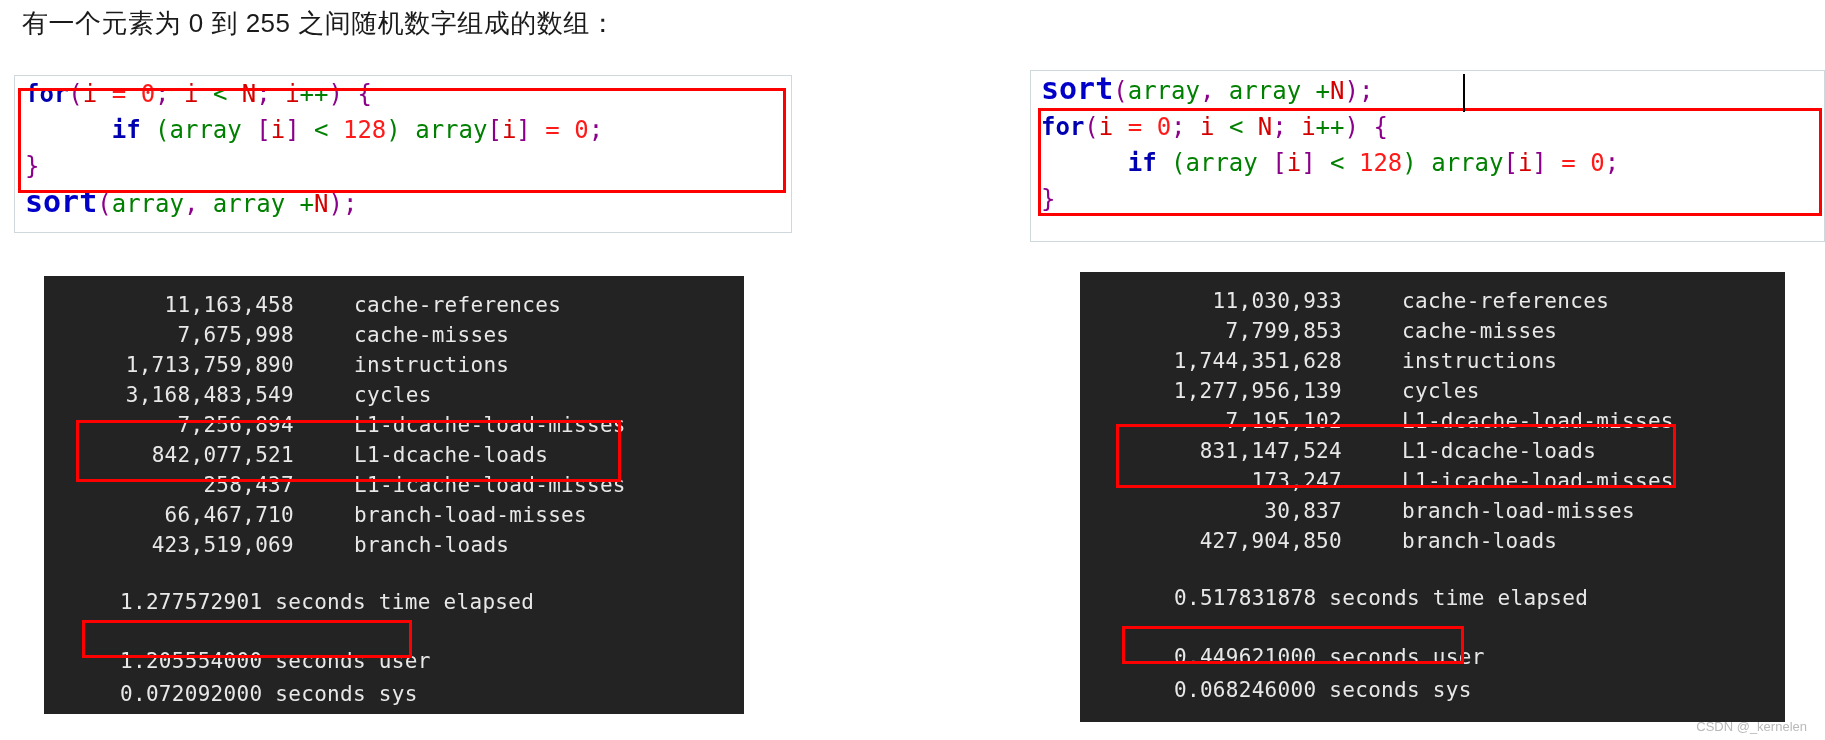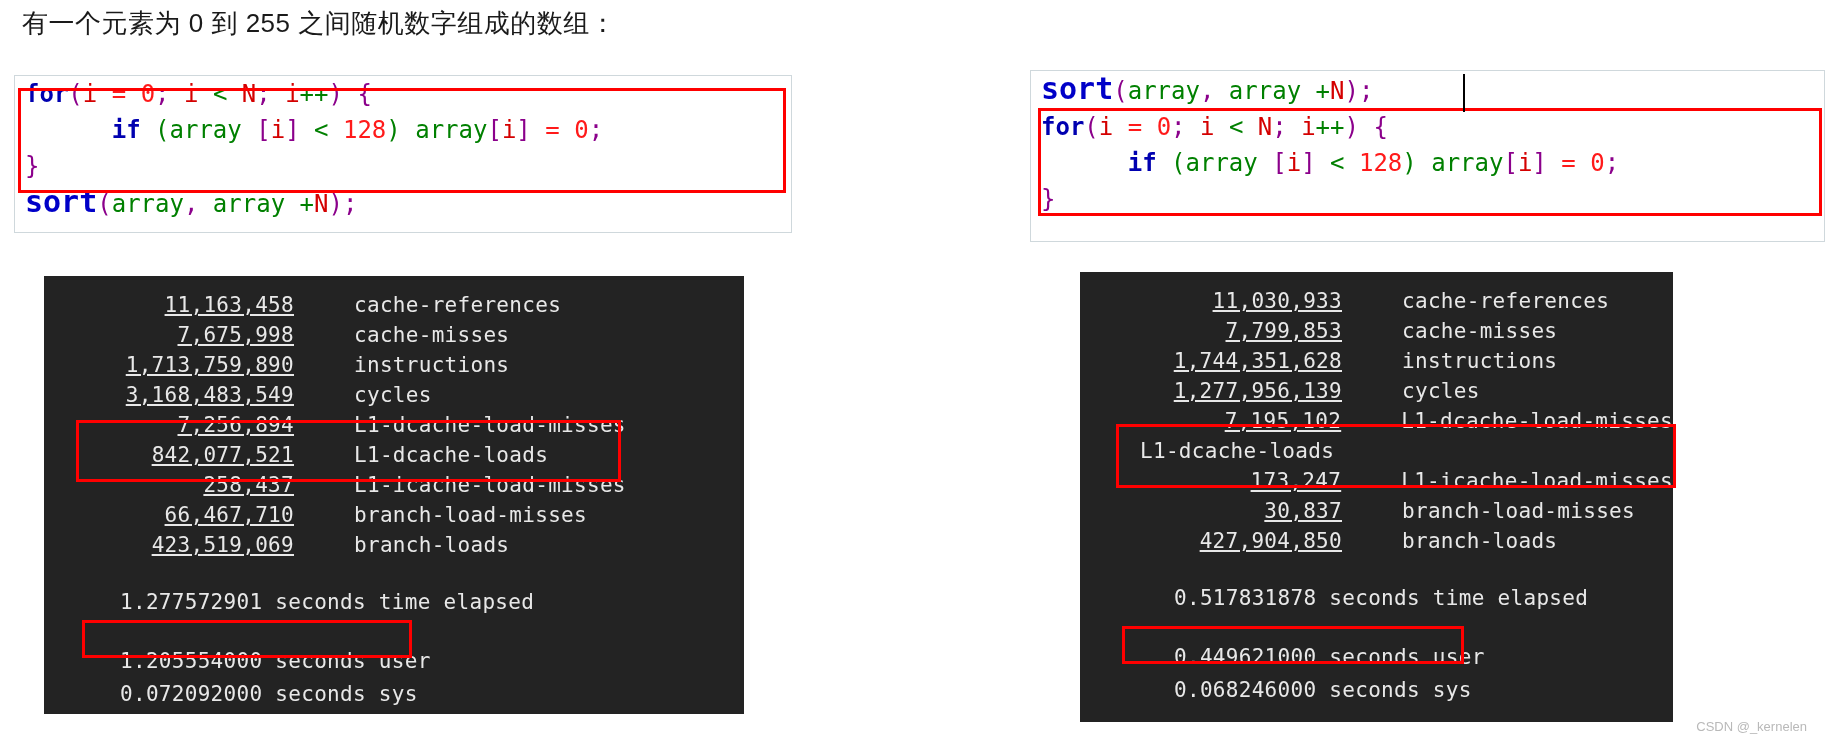--- a/index.html
+++ b/index.html
@@ -109,37 +109,36 @@
   }
   #terminal-left {
     left: 44px;
     top: 276px;
     width: 700px;
     height: 438px;
   }
   #terminal-right {
     left: 1080px;
     top: 272px;
-    width: 593px;
+    width: 705px;
     height: 450px;
   }
 
   .stat-rows { padding-top: 14px; }
   .stat-row {
     display: flex;
     line-height: 30px;
     height: 30px;
     white-space: pre;
   }
   .stat-value {
     width: 250px;
     text-align: right;
     padding-right: 0;
     letter-spacing: 0.3px;
-    text-decoration: underline;
   }
   .stat-label {
     padding-left: 60px;
     letter-spacing: 0.3px;
   }
   .time-block { padding-top: 26px; margin-left: 24px; }
   .time-row {
     line-height: 33px;
     height: 33px;
     padding-left: 52px;
@@ -219,21 +218,21 @@
 <div class="term-redbox" id="term-redbox-left-branch"></div>
 <div class="term-redbox" id="term-redbox-left-user"></div>
 
 <div class="terminal" id="terminal-right">
   <div class="stat-rows">
       <div class="stat-row"><div class="stat-value">11,030,933</div><div class="stat-label">cache-references</div></div>
       <div class="stat-row"><div class="stat-value">7,799,853</div><div class="stat-label">cache-misses</div></div>
       <div class="stat-row"><div class="stat-value">1,744,351,628</div><div class="stat-label">instructions</div></div>
       <div class="stat-row"><div class="stat-value">1,277,956,139</div><div class="stat-label">cycles</div></div>
       <div class="stat-row"><div class="stat-value">7,195,102</div><div class="stat-label">L1-dcache-load-misses</div></div>
-      <div class="stat-row"><div class="stat-label">L1-dcache-loads</div></div>
+      <div class="stat-row"><div class="stat-value">831,147,524</div><div class="stat-label">L1-dcache-loads</div></div>
       <div class="stat-row"><div class="stat-value">173,247</div><div class="stat-label">L1-icache-load-misses</div></div>
       <div class="stat-row"><div class="stat-value">30,837</div><div class="stat-label">branch-load-misses</div></div>
       <div class="stat-row"><div class="stat-value">427,904,850</div><div class="stat-label">branch-loads</div></div>
     </div>
   <div class="time-block">
     <div class="time-row">0.517831878 seconds time elapsed</div>
     <div style="height:26px"></div>
     <div class="time-row">0.449621000 seconds user</div>
     <div class="time-row">0.068246000 seconds sys</div>
   </div>

